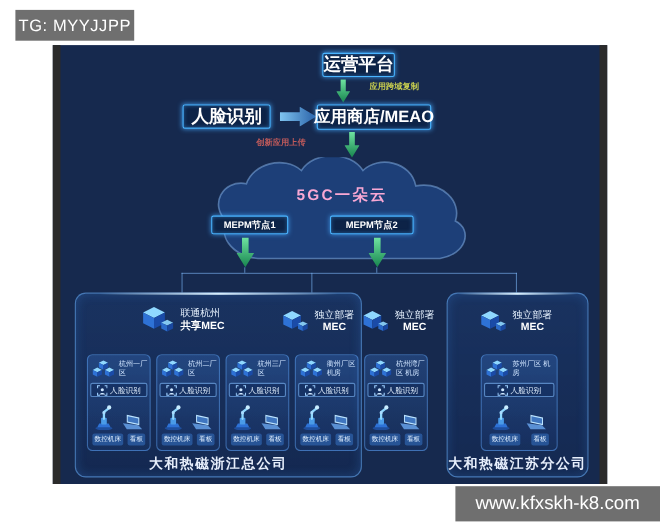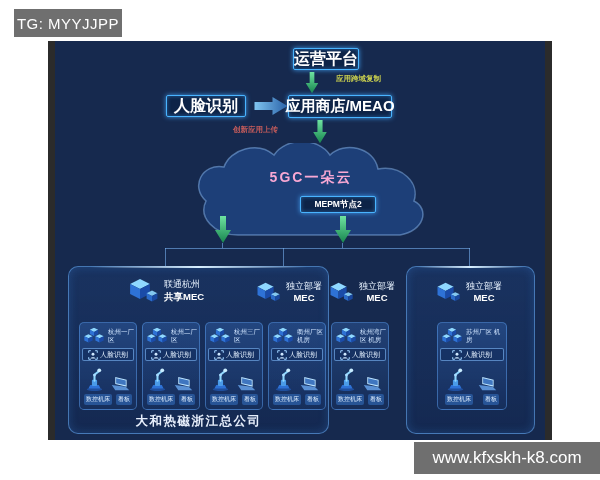--- a/index.html
+++ b/index.html
@@ -158,20 +158,21 @@
     <div class="gbox store">应用商店/MEAO</div>
     <div class="flabel red">创新应用上传</div>
     <svg class="arr a2" viewBox="0 0 16 28">
         <use href="#arrdown" width="16" height="28"></use>
       </svg>
 
     <svg class="cloud" viewBox="0 0 250 96" preserveAspectRatio="none">
       <path d="M 52 92 C 28 92 12 74 20 58 C 4 44 16 20 38 24 C 44 6 72 -2 88 12 C 100 -6 132 -6 144 12 C 158 -2 188 4 192 26 C 216 22 234 40 228 58 C 244 66 238 88 214 92 Z" fill="#1d3f78" stroke="rgba(150,200,255,.45)" stroke-width="1.5"></path>
     </svg>
     <div class="cloud-title">5GC一朵云</div>
+    <div class="gbox node n1">MEPM节点1</div>
     <div class="gbox node n2">MEPM节点2</div>
 
     <svg class="arr a3" viewBox="0 0 16 28">
         <use href="#arrdown" width="16" height="28"></use>
       </svg>
     <svg class="arr a4" viewBox="0 0 16 28">
         <use href="#arrdown" width="16" height="28"></use>
       </svg>
 
     <div class="line bus"></div>
@@ -379,19 +380,20 @@
           <svg class="laptop" viewBox="0 0 24 18">
               <use href="#laptopicon" width="24" height="18"></use>
             </svg>
         </div>
         <div class="pills">
           <span class="pill">数控机床</span>
           <span class="pill">看板</span>
         </div>
       </div>
 
+      <div class="caption">大和热磁江苏分公司</div>
     </div>
   </div>
 
   <div class="wm wm-top">TG: MYYJJPP</div>
   <div class="wm wm-bottom">www.kfxskh-k8.com</div>
 
 </div>
 
 </body></html>

